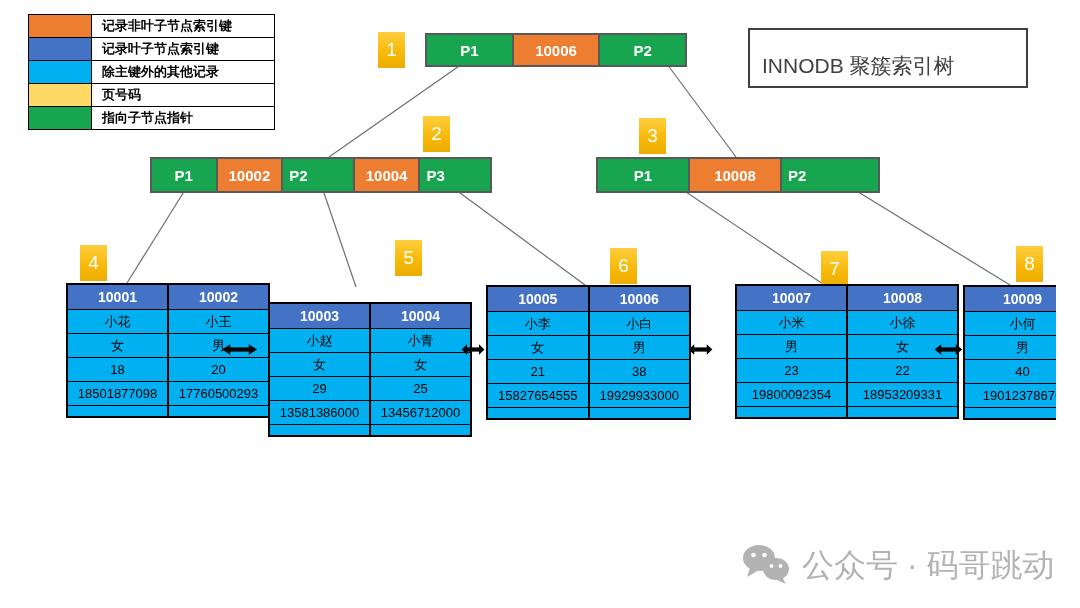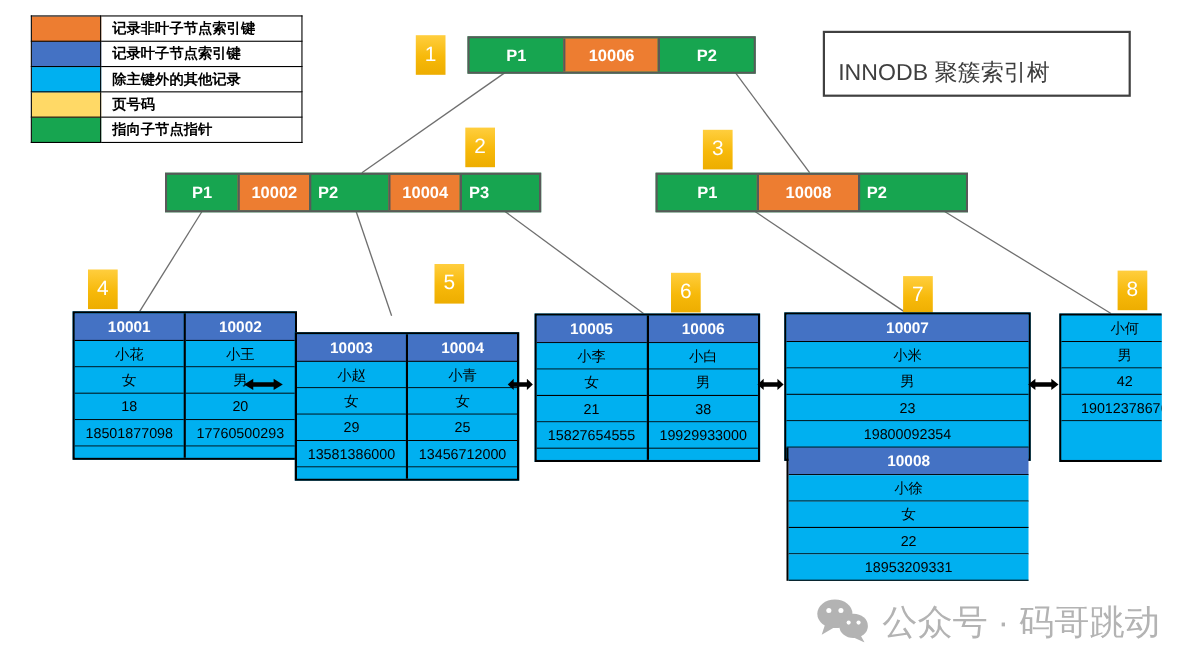--- a/index.html
+++ b/index.html
@@ -62,21 +62,21 @@
   }
   .leaf-cell {
     height:23px; background:#00B0F0; color:#000; font-size:13px;
     display:flex; align-items:center; justify-content:center;
     border-bottom:1.6px solid #000; white-space:nowrap;
   }
   .leaf-pad { flex:1 1 auto; background:#00B0F0; }
   #leaf-4 { left:18px;  top:283px; width:200px; height:131px;margin-left:48px; }
   #leaf-5 { left:268px; top:287px; width:200px; height:131px;margin-top:15px; }
   #leaf-6 { left:486px; top:285px; width:201px; height:131px; }
-  #leaf-7 { left:713px; top:284px; width:220px; height:131px;flex-direction:column; }
+  #leaf-7 { left:735px; top:284px; width:220px; height:131px; }
   #leaf-8 { left:963px; top:285px; width:115px; height:131px; }
 
   
   .gap-arrow { position:absolute; top:342px; height:15px; }
   #arrow-1 { left:221px; width:37px; }
   #arrow-2 { left:461px; width:24px; }
   #arrow-3 { left:688px; width:25px; }
   #arrow-4 { left:934px; width:29px; }
   .gap-arrow svg { display:block; width:100%; height:100%; }
 
@@ -226,23 +226,24 @@
         <div class="leaf-head">10008</div>
         <div class="leaf-cell">小徐</div>
         <div class="leaf-cell">女</div>
         <div class="leaf-cell">22</div>
         <div class="leaf-cell">18953209331</div>
         <div class="leaf-pad"></div>
       </div>
     </div>
   <div class="leaf" id="leaf-8">
       <div class="leaf-col">
+        <div class="leaf-head">10009</div>
         <div class="leaf-cell">小何</div>
         <div class="leaf-cell">男</div>
-        <div class="leaf-cell">42</div>
+        <div class="leaf-cell">40</div>
         <div class="leaf-cell">19012378676</div>
         <div class="leaf-pad"></div>
       </div>
     </div>
 
   <div class="gap-arrow" id="arrow-1">
     <svg viewBox="0 0 40 16" preserveAspectRatio="none">
         <line x1="8" y1="8" x2="32" y2="8" stroke="#000" stroke-width="4.5"></line>
         <polygon points="1,8 10,2.5 10,13.5" fill="#000"></polygon>
         <polygon points="39,8 30,2.5 30,13.5" fill="#000"></polygon>

